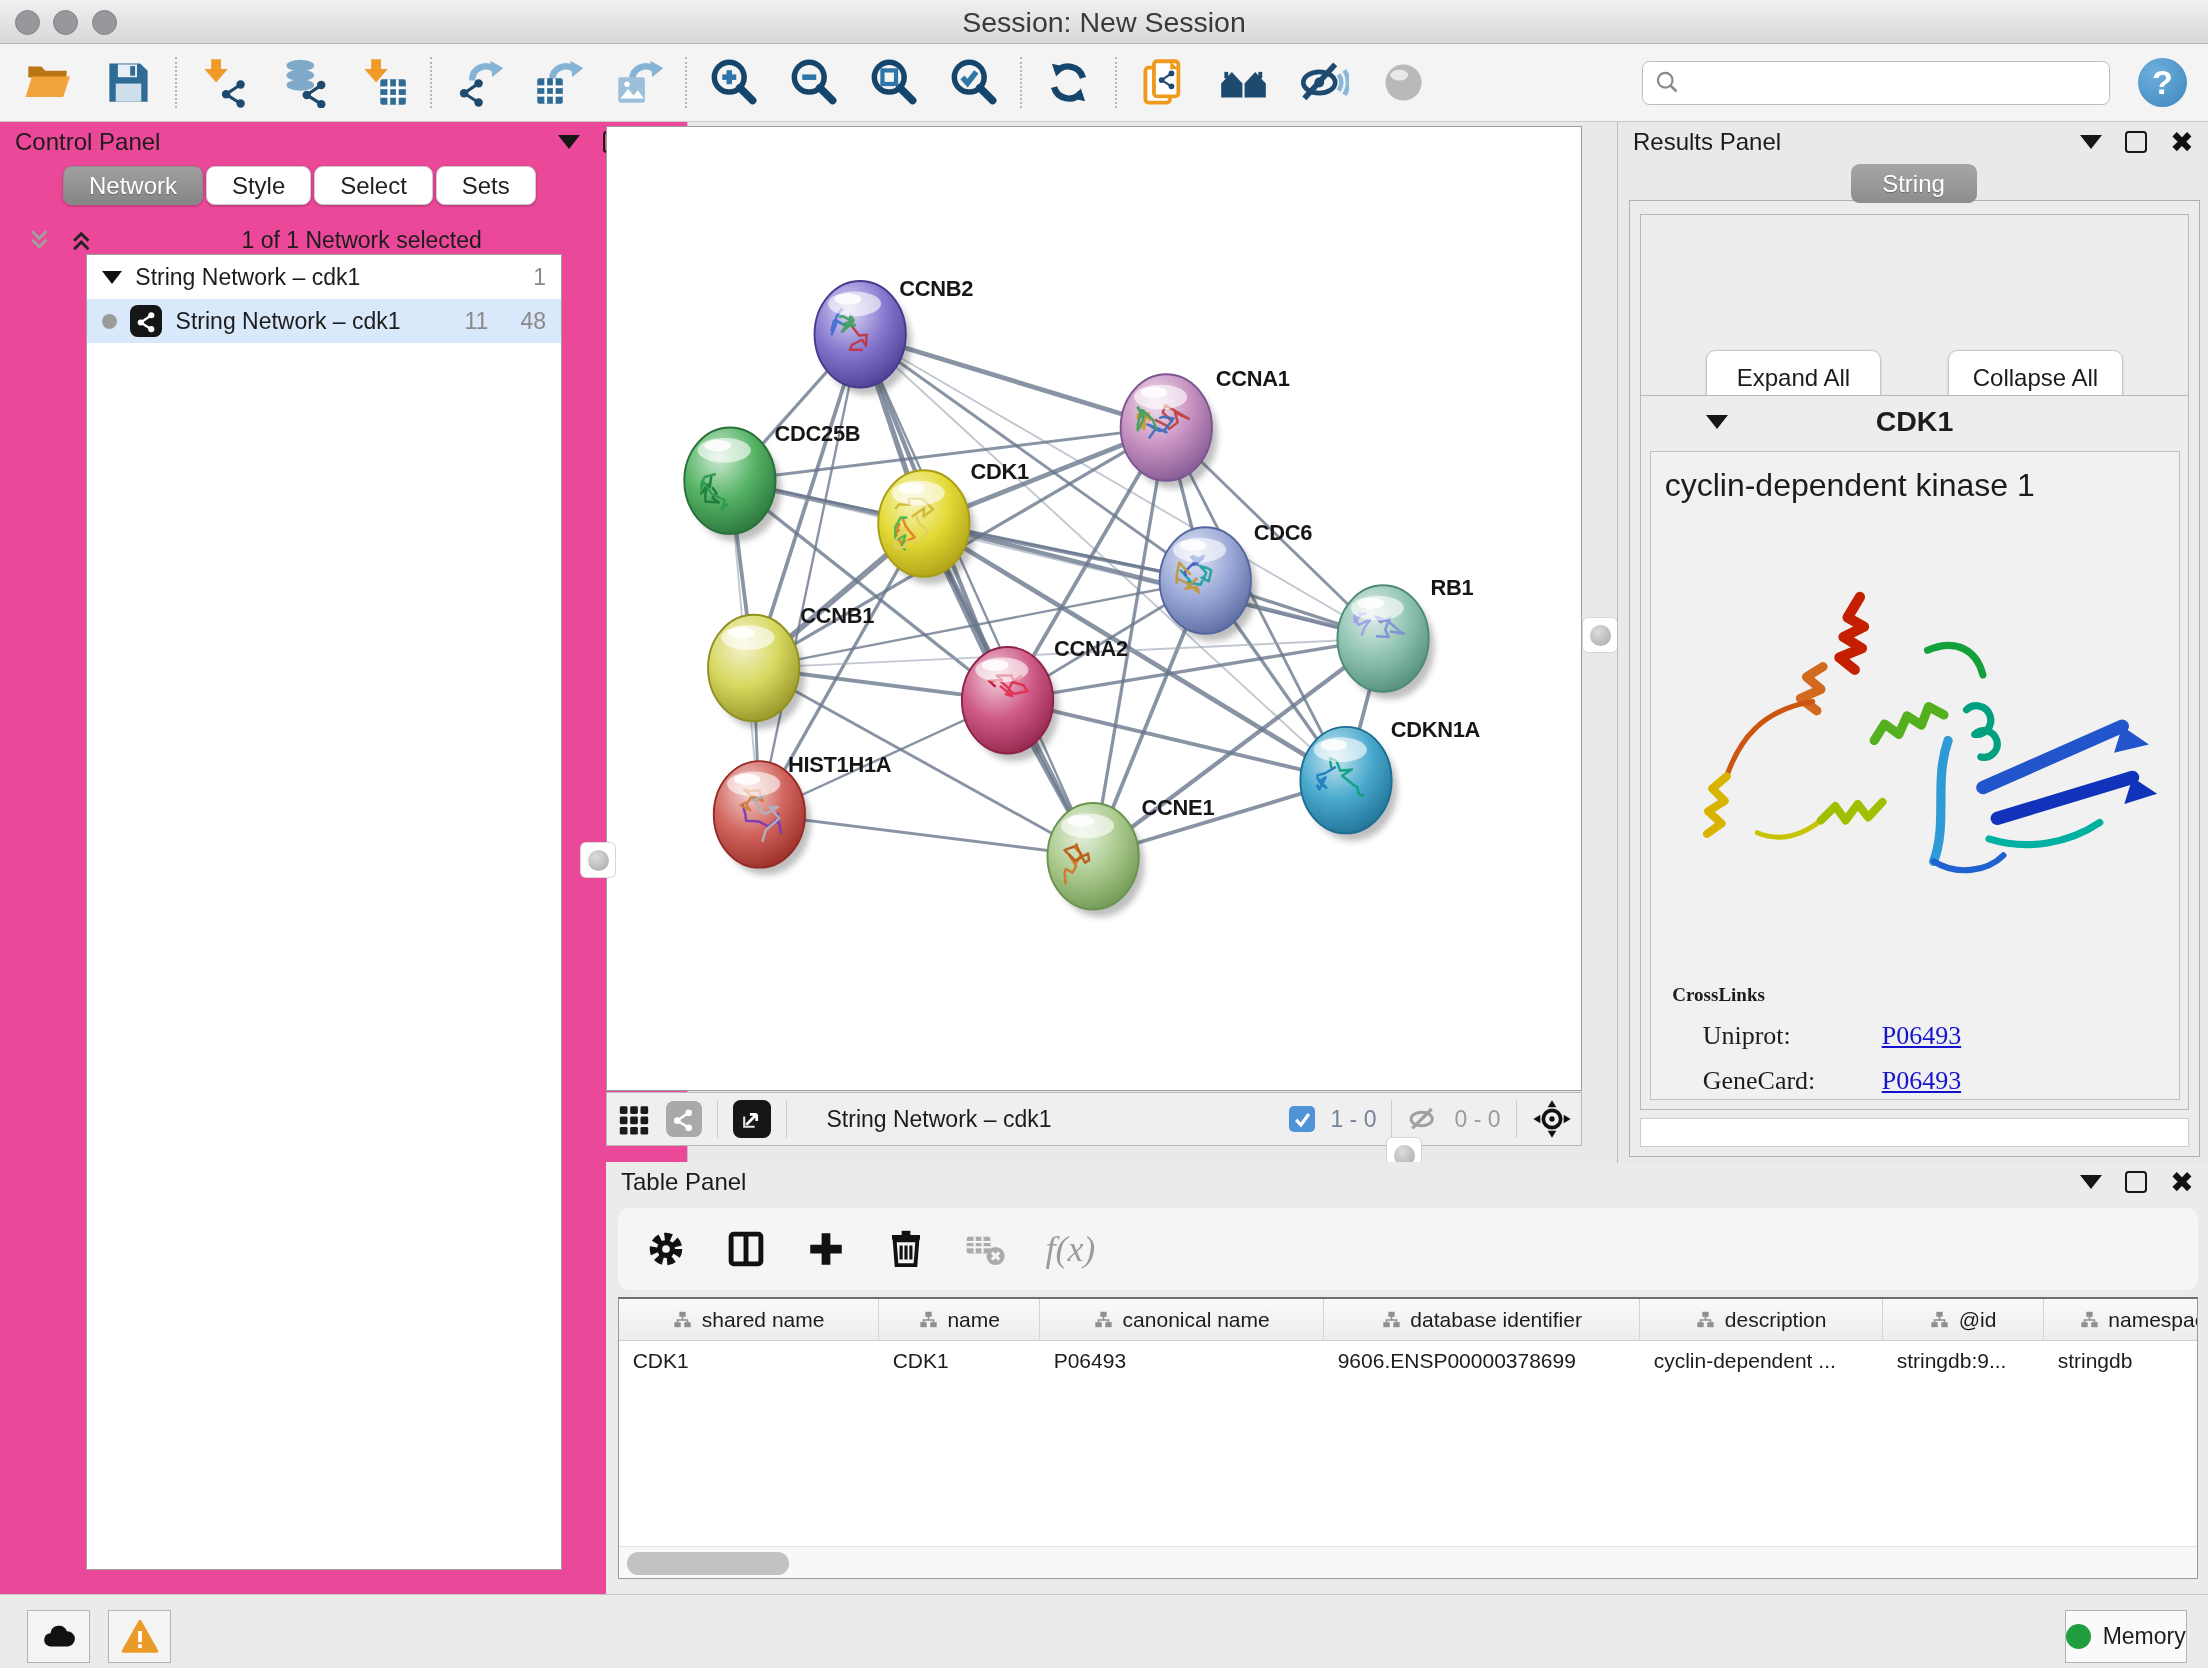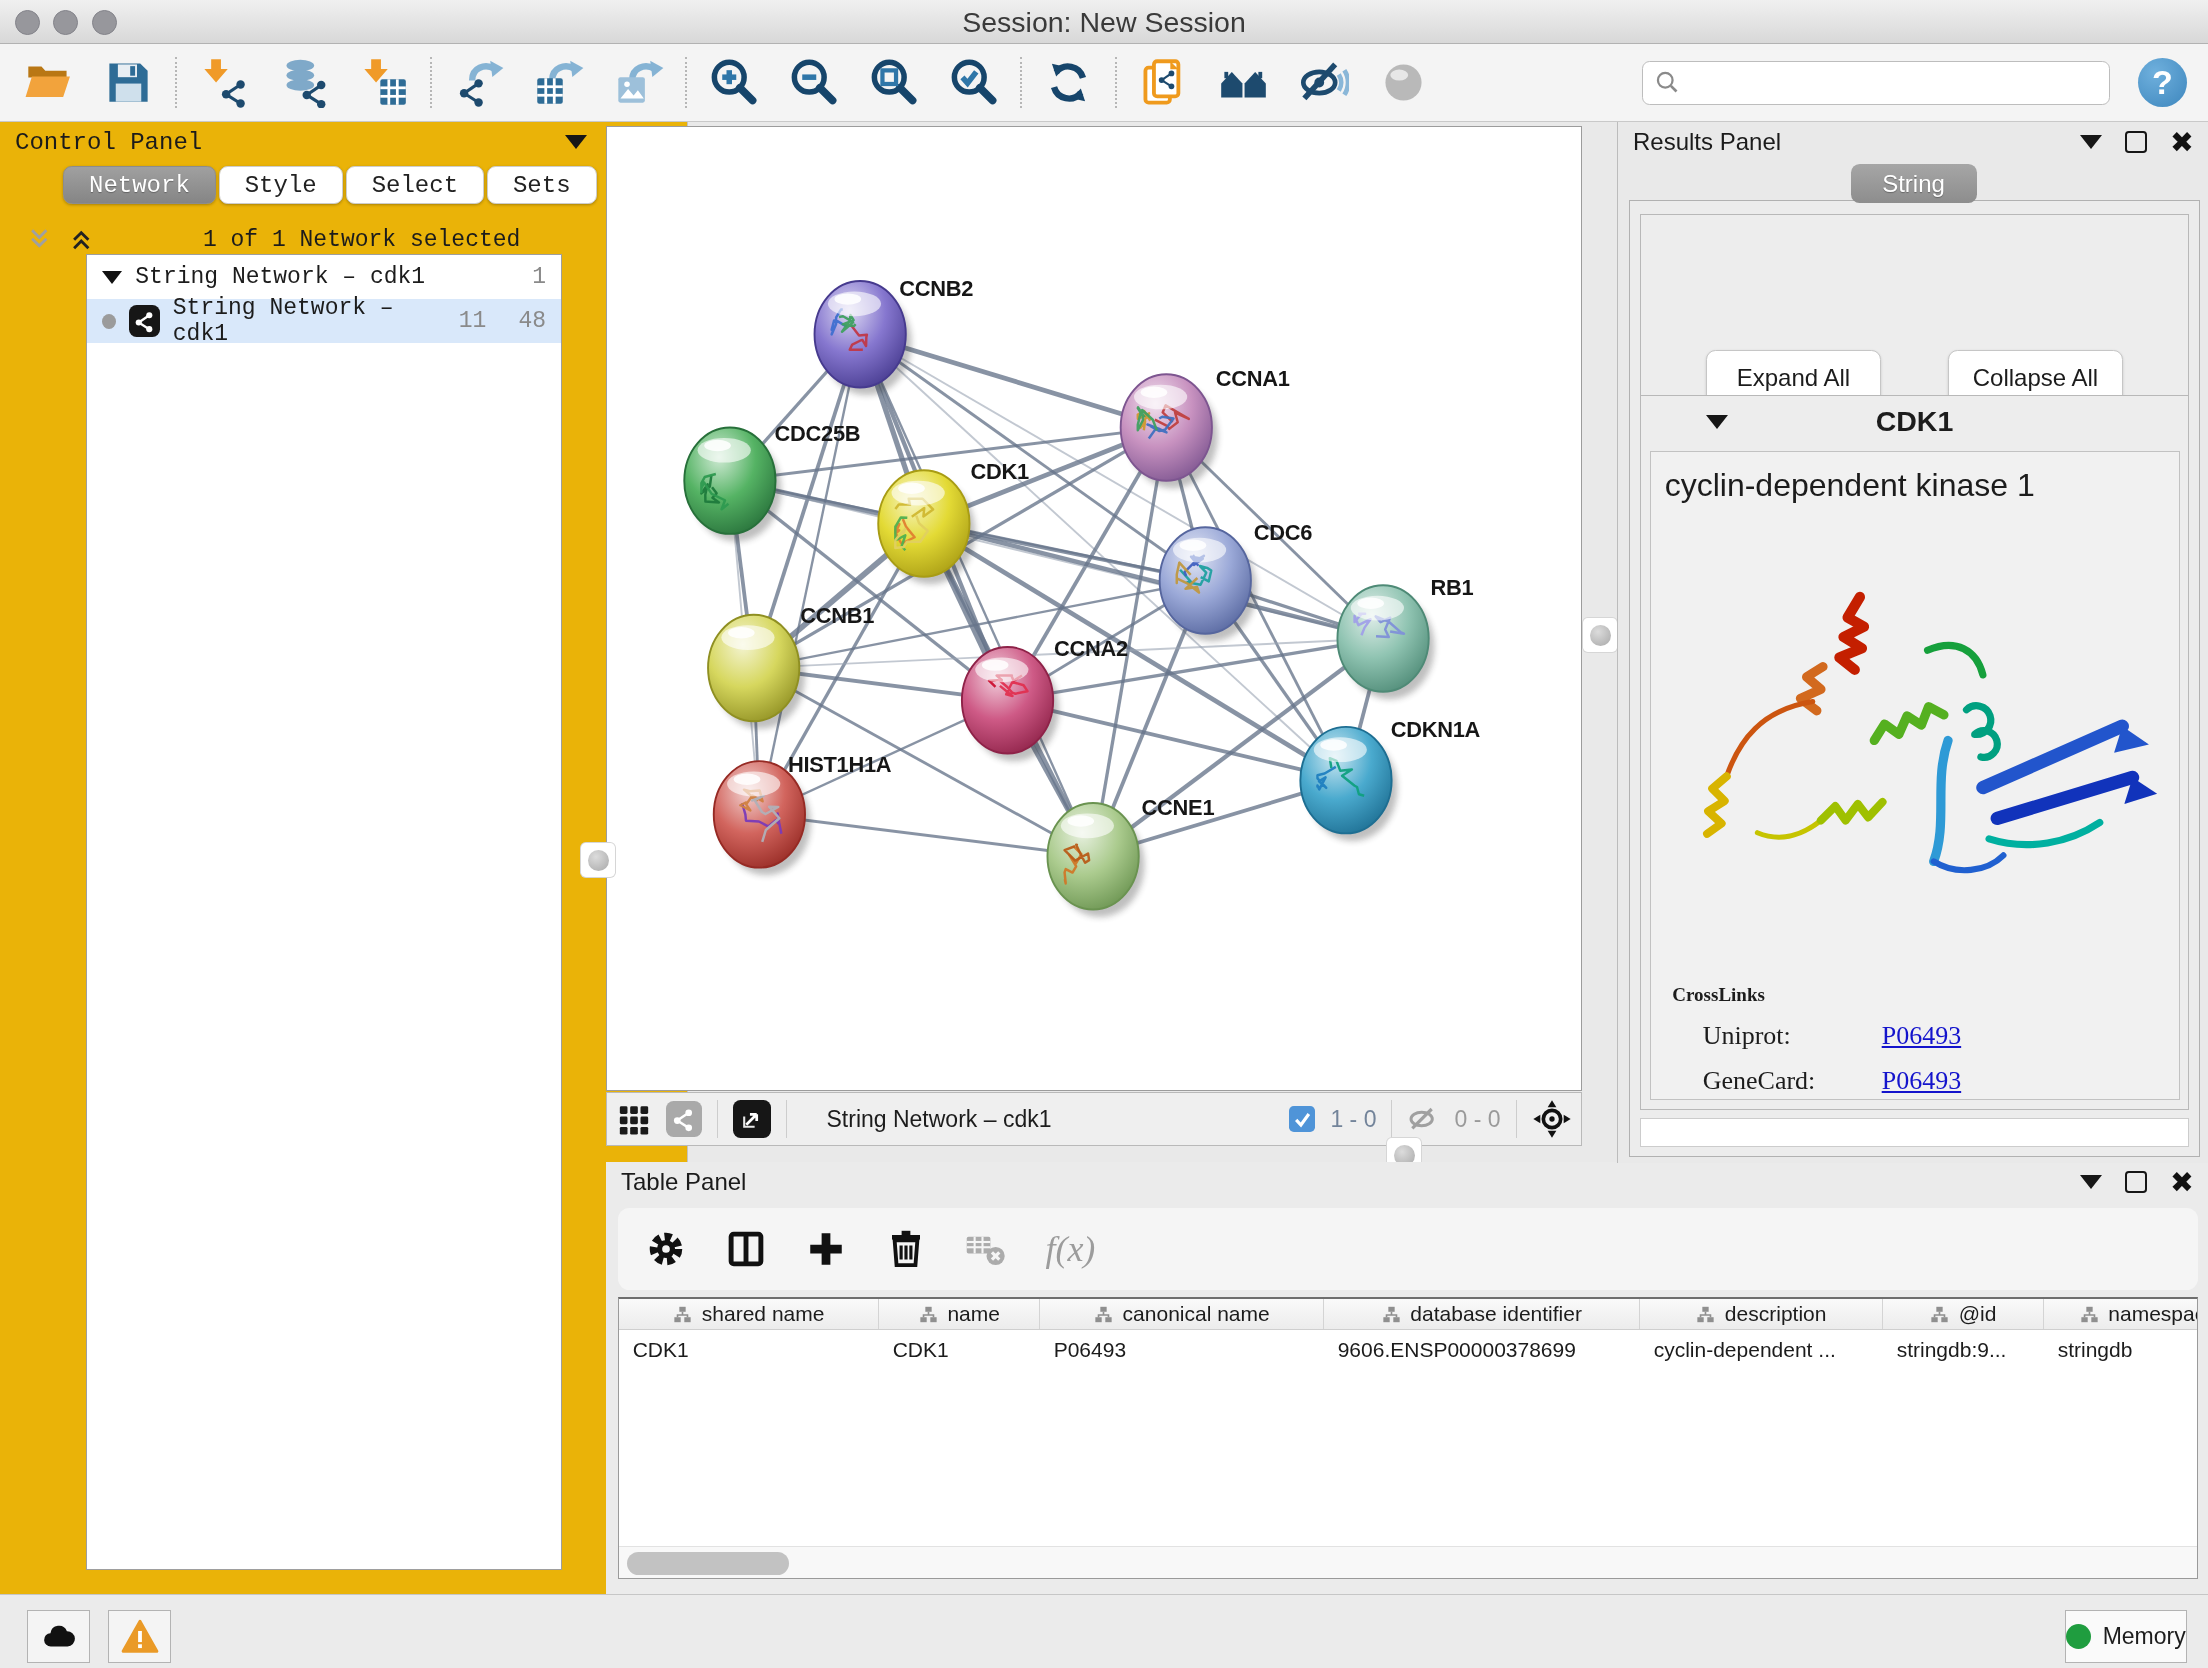--- a/index.html
+++ b/index.html
@@ -34,21 +34,21 @@
   .tri-down { width:0; height:0; border-left:11.4px solid transparent; border-right:11.4px solid transparent;
     border-top:14.3px solid #161616; }
   .float-box { width:22px; height:22px; border:2.9px solid #161616; border-radius:3.8px; }
   .close-x { font-size:28.5px; font-weight:bold; color:#111; line-height:1; }
   .tab { padding:4.8px 25px; font-size:24px; background:#fff; border:1px solid #cdcdcd; color:#222;
     border-radius:8.6px; box-shadow:0 1px 2.9px rgba(0,0,0,.28); margin-right:2.9px; white-space:nowrap; }
   .tab.sel { background:linear-gradient(#a0a0a0,#858585); color:#fff; border-color:#8c8c8c;
     text-shadow:0 1px 1px rgba(0,0,0,.3); }
   
   #control-panel { position:absolute; left:0; top:122px; width:688px; height:1472px;
-    background:#eab308; border-right:1.9px solid #c2c2c2;font-family:Liberation Mono, monospace; }
+    background:#ec4899; border-right:1.9px solid #c2c2c2; }
   .cp-tabs { display:flex; margin:3.8px 0 0 63px; }
   .cp-status { display:flex; align-items:flex-end; padding:15px 25px 9.5px 25px; font-size:23px; }
   .cp-status .mid { flex:1; text-align:center; }
   .net-list { position:absolute; left:86px; top:132px; width:476px; height:1316px;
     background:#fff; border:1.9px solid #9e9e9e; }
   .tree-row { display:flex; align-items:center; height:44px; padding:0 15px; font-size:23px; gap:13.3px; }
   .tree-row .count { margin-left:auto; color:#8a8a8a; }
   .tree-row.child { background:#d9e8fa; }
   .tree-tri { width:0; height:0; border-left:10.5px solid transparent; border-right:10.5px solid transparent;
     border-top:13.3px solid #111; }
@@ -76,21 +76,21 @@
     background:radial-gradient(circle at 38% 32%, #dcdcdc, #a8a8a8); }
   
   #table-panel { position:absolute; left:606px; top:1162px; width:1603px; height:432px; background:#ebebeb; }
   .tp-toolbar { position:absolute; left:12.4px; right:11.4px; top:46px; height:82px; background:#f5f5f5;
     border-radius:11.4px; display:flex; align-items:center; gap:38px; padding:0 27px; }
   .tp-toolbar svg { width:42px; height:42px; }
   .fx { font-family:"Liberation Serif","DejaVu Serif",serif; font-style:italic; font-size:36px; color:#9c9c9c; }
   .node-table { position:absolute; left:12.4px; right:11.4px; top:135px; height:282px; background:#fff;
     border:1.9px solid #9a9a9a; border-top:2.9px solid #6e6e6e; overflow:hidden; }
   .t-head, .t-row { display:grid; grid-template-columns:260px 161px 284px 316px 243px 161px 209px; }
-  .t-head { height:31px; background:linear-gradient(#fafafa,#ececec); border-bottom:1.9px solid #cfcfcf; }
+  .t-head { height:42px; background:linear-gradient(#fafafa,#ececec); border-bottom:1.9px solid #cfcfcf; }
   .th { display:flex; align-items:center; justify-content:center; gap:9.5px; font-size:21px;
     border-right:1.9px solid #d4d4d4; overflow:hidden; white-space:nowrap; }
   .th svg { width:19px; height:19px; flex:none; }
   .t-row { height:40px; }
   .td { font-size:21px; padding:7.6px 0 0 13.3px; overflow:hidden; white-space:nowrap; }
   .hscroll { position:absolute; left:0; right:0; bottom:0; height:32px; background:#f8f8f8;
     border-top:1px solid #e2e2e2; }
   .hthumb { position:absolute; left:7.6px; top:4.8px; width:162px; height:23px; border-radius:11.4px; background:#c2c2c2; }
   .table-tabs { position:absolute; left:0; right:0; top:388px; display:flex; justify-content:center; }
   

